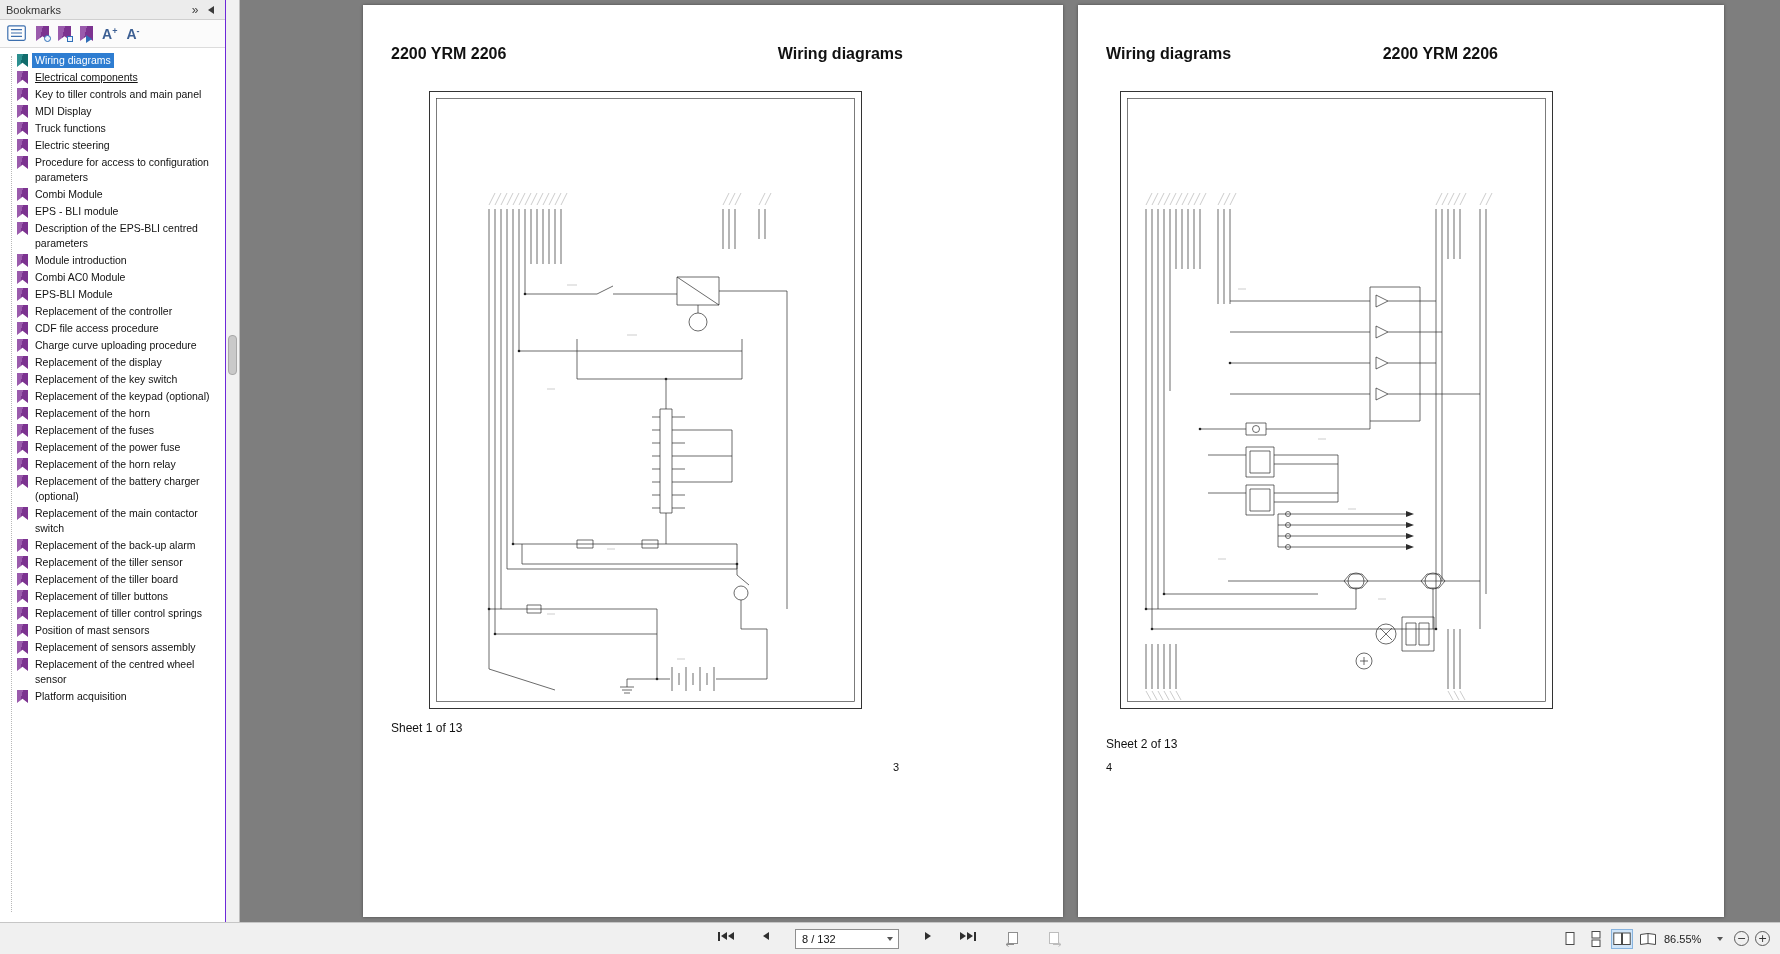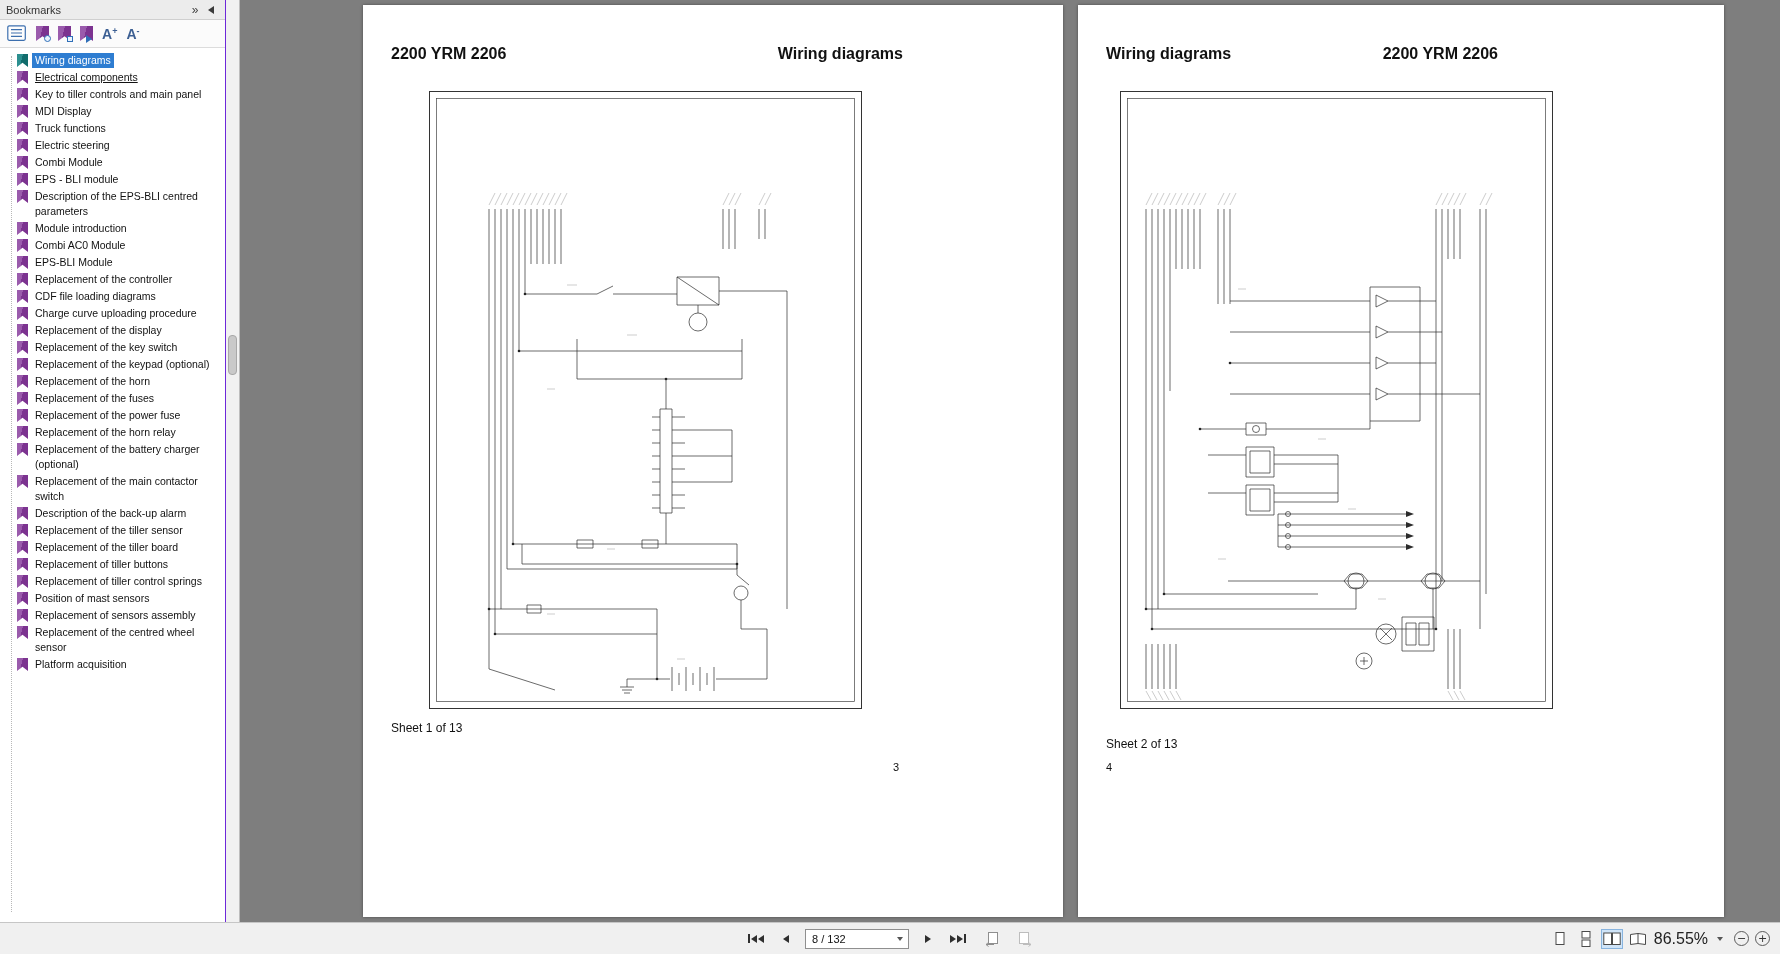--- a/index.html
+++ b/index.html
@@ -48,33 +48,33 @@
   .page-right{left:838px;width:646px}
   .ph{position:absolute;font-size:16px;font-weight:bold;color:#111;white-space:nowrap}
   .sheet-label{position:absolute;font-size:12px;font-weight:normal;color:#111}
   .pagenum{position:absolute;font-size:11px;color:#111}
   .diagram{position:absolute;width:437px;height:622px}
   .diagram svg{display:block}
 
   
   .statusbar{height:32px;background:#f0f0f0;border-top:1px solid #c6c6c6;position:relative;
     display:flex;align-items:center;justify-content:center}
-  .nav-group{display:flex;align-items:center;gap:13px}
+  .nav-group{display:flex;align-items:flex-start;gap:23px}
   .navbtn{display:flex;align-items:center;gap:1px;padding:3px;cursor:pointer}
   .tl{width:0;height:0;border:4px solid transparent;border-right:6.5px solid #2f2f2f;border-left:none}
   .tr{width:0;height:0;border:4px solid transparent;border-left:6.5px solid #2f2f2f;border-right:none}
   .bar-v{width:2px;height:9px;background:#2f2f2f}
   .page-box{width:104px;height:20px;background:#fff;border:1px solid #8f8f8f;display:flex;align-items:center;cursor:text}
   .page-box .val{flex:1;font-size:11px;padding-left:6px;color:#111}
   .combo-caret{width:0;height:0;border:3.5px solid transparent;border-top:4.5px solid #555;margin:4px 5px 0 3px}
   .hist{display:flex;align-items:center;padding:2px;cursor:pointer}
   .zoom-group{position:absolute;right:10px;top:0;bottom:0;display:flex;align-items:center;gap:6px}
   .vbtn{display:flex;align-items:center;justify-content:center;padding:1px;cursor:pointer}
   .vbtn.active{background:#cfe4f8;outline:1px solid #88b4df}
-  .zoom-text{font-size:16px;color:#222;min-width:44px;text-align:left;cursor:pointer}
+  .zoom-text{font-size:11px;color:#222;min-width:44px;text-align:left;cursor:pointer}
   .zbtn{width:15px;height:15px;border:1.4px solid #5a5a5a;border-radius:50%;display:flex;align-items:center;
     justify-content:center;font-size:11px;line-height:1;color:#333;cursor:pointer;font-family:"DejaVu Sans",sans-serif}
 </style>
 </head>
 <body>
 
 <div class="app">
   <div class="workspace">
 
     <aside class="sidebar">
@@ -132,20 +132,24 @@
         <div class="bm">
             <i class="flag"></i>
             <span class="bl">Truck functions</span>
           </div>
         <div class="bm">
             <i class="flag"></i>
             <span class="bl">Electric steering</span>
           </div>
         <div class="bm">
             <i class="flag"></i>
+            <span class="bl">Procedure for access to configuration parameters</span>
+          </div>
+        <div class="bm">
+            <i class="flag"></i>
             <span class="bl">Combi Module</span>
           </div>
         <div class="bm">
             <i class="flag"></i>
             <span class="bl">EPS - BLI module</span>
           </div>
         <div class="bm">
             <i class="flag"></i>
             <span class="bl">Description of the EPS-BLI centred parameters</span>
           </div>
@@ -160,21 +164,21 @@
         <div class="bm">
             <i class="flag"></i>
             <span class="bl">EPS-BLI Module</span>
           </div>
         <div class="bm">
             <i class="flag"></i>
             <span class="bl">Replacement of the controller</span>
           </div>
         <div class="bm">
             <i class="flag"></i>
-            <span class="bl">CDF file loading diagrams</span>
+            <span class="bl">CDF file access procedure</span>
           </div>
         <div class="bm">
             <i class="flag"></i>
             <span class="bl">Charge curve uploading procedure</span>
           </div>
         <div class="bm">
             <i class="flag"></i>
             <span class="bl">Replacement of the display</span>
           </div>
         <div class="bm">
@@ -204,21 +208,21 @@
         <div class="bm">
             <i class="flag"></i>
             <span class="bl">Replacement of the battery charger (optional)</span>
           </div>
         <div class="bm">
             <i class="flag"></i>
             <span class="bl">Replacement of the main contactor switch</span>
           </div>
         <div class="bm">
             <i class="flag"></i>
-            <span class="bl">Description of the back-up alarm</span>
+            <span class="bl">Replacement of the back-up alarm</span>
           </div>
         <div class="bm">
             <i class="flag"></i>
             <span class="bl">Replacement of the tiller sensor</span>
           </div>
         <div class="bm">
             <i class="flag"></i>
             <span class="bl">Replacement of the tiller board</span>
           </div>
         <div class="bm">

